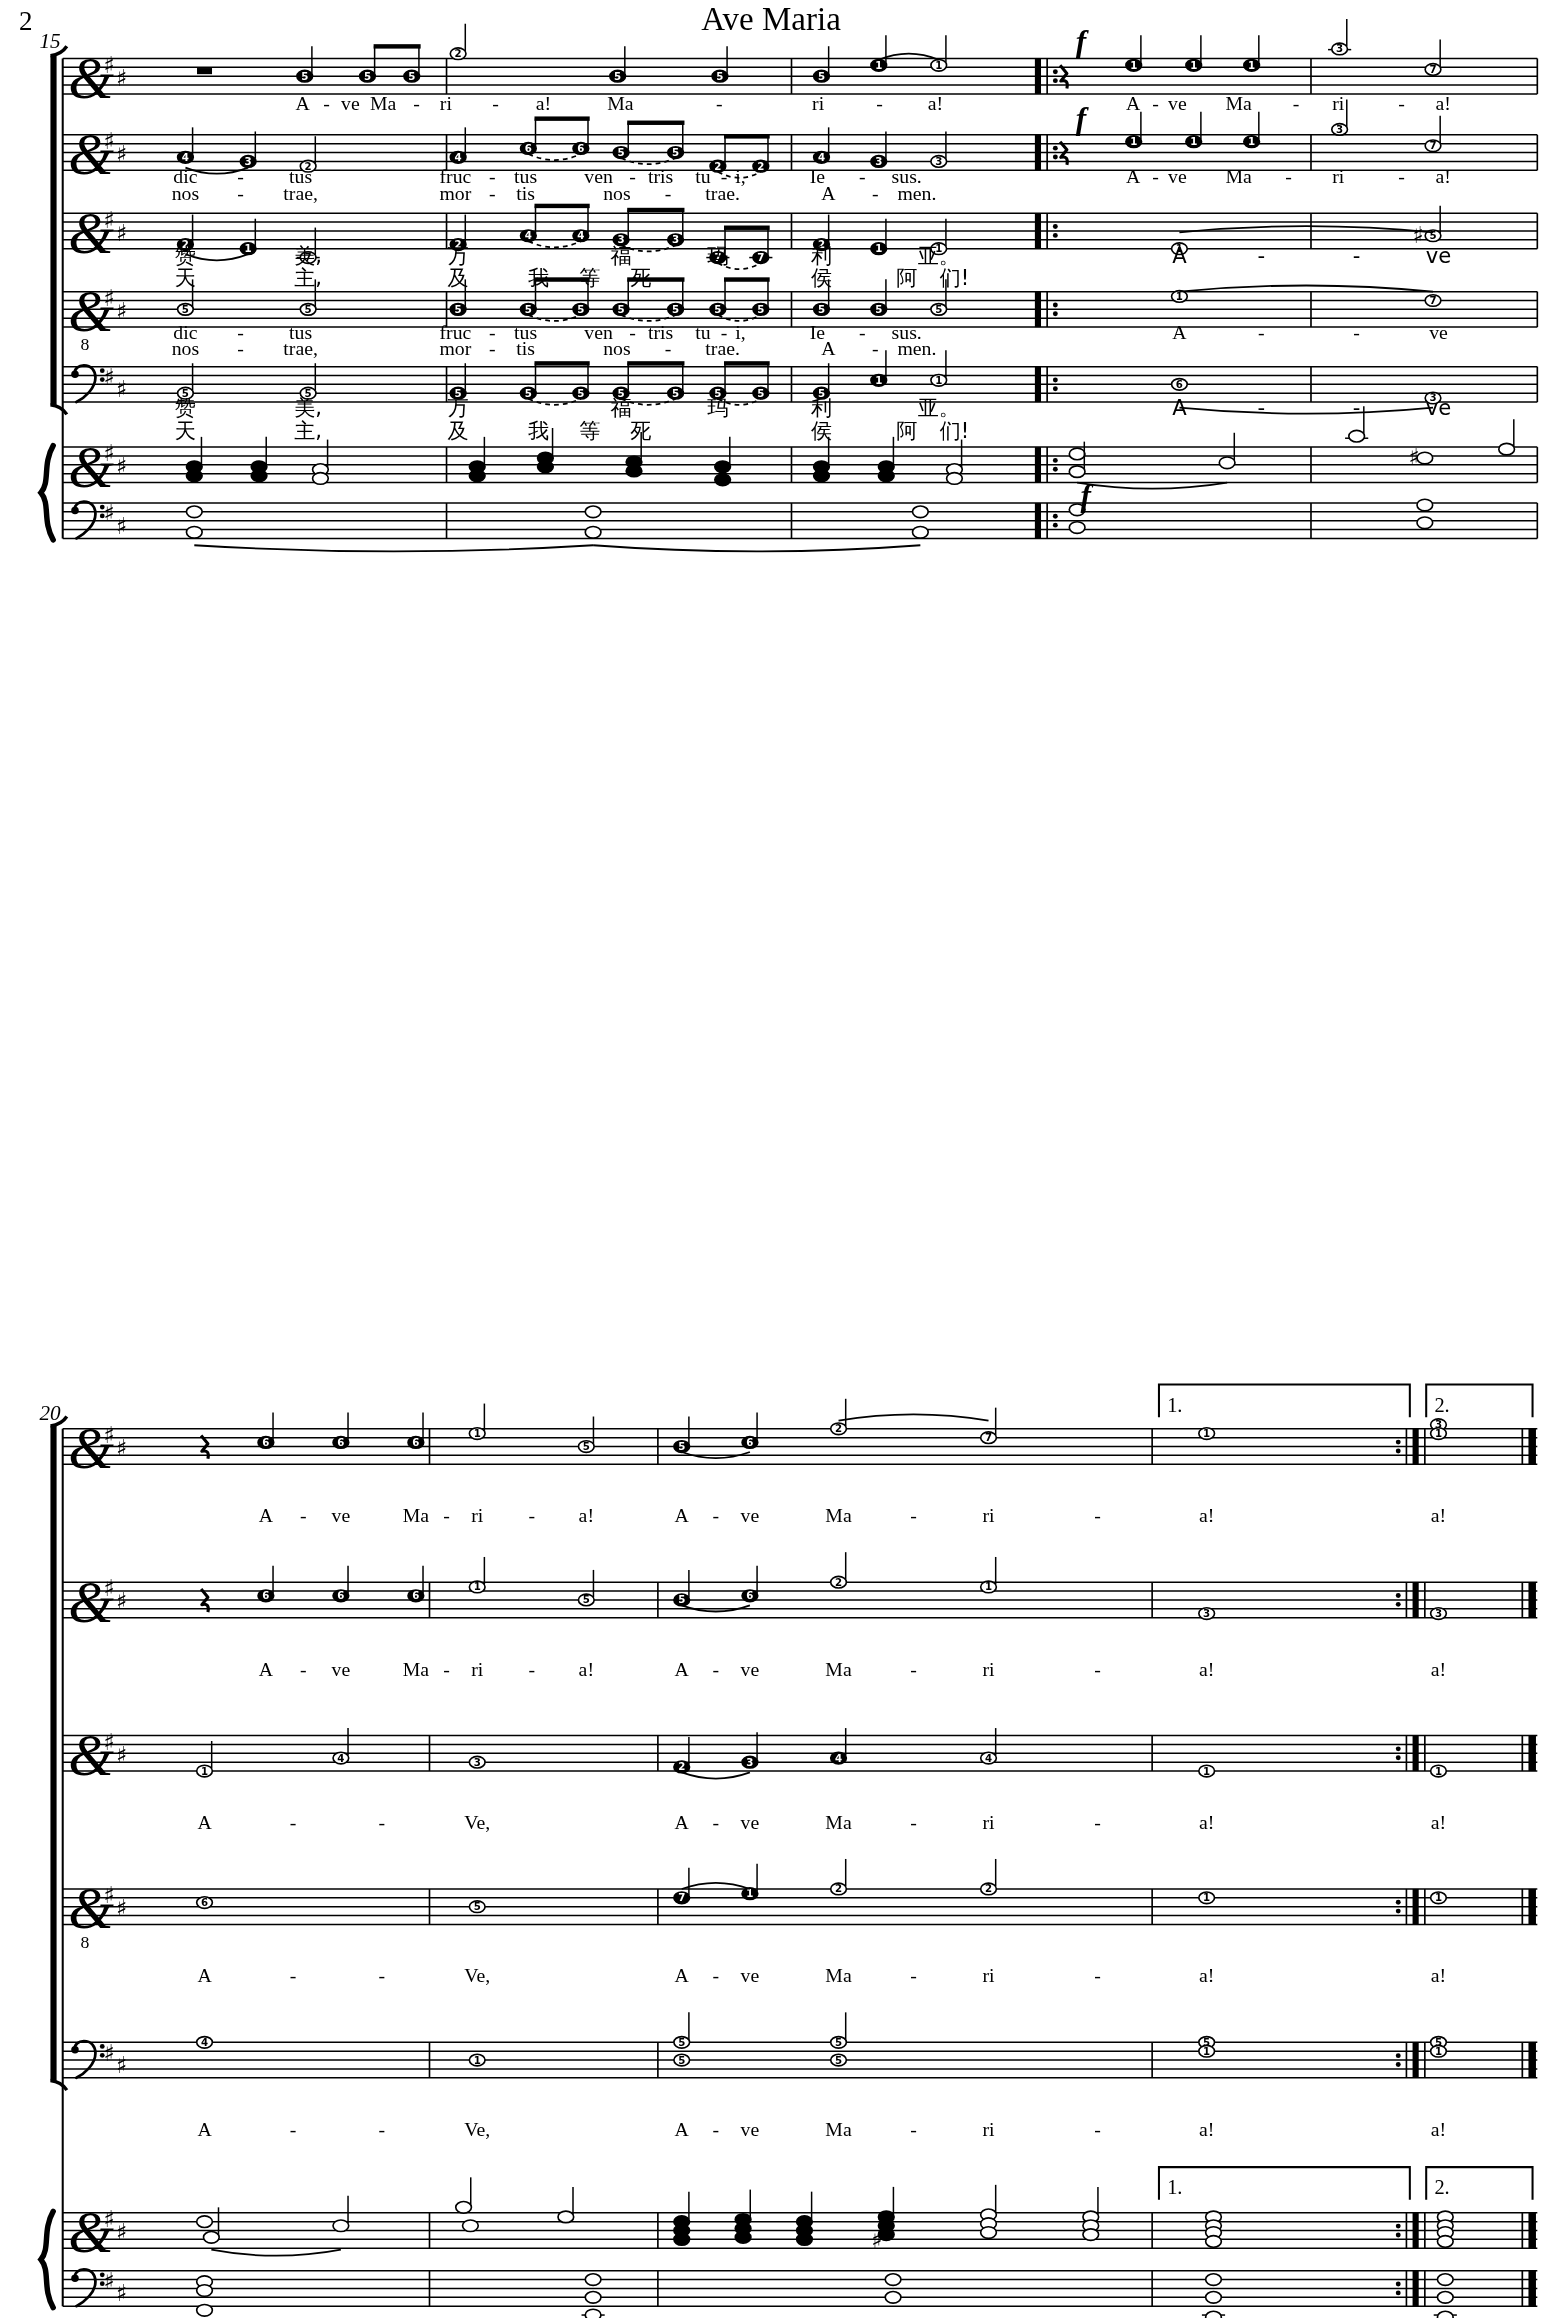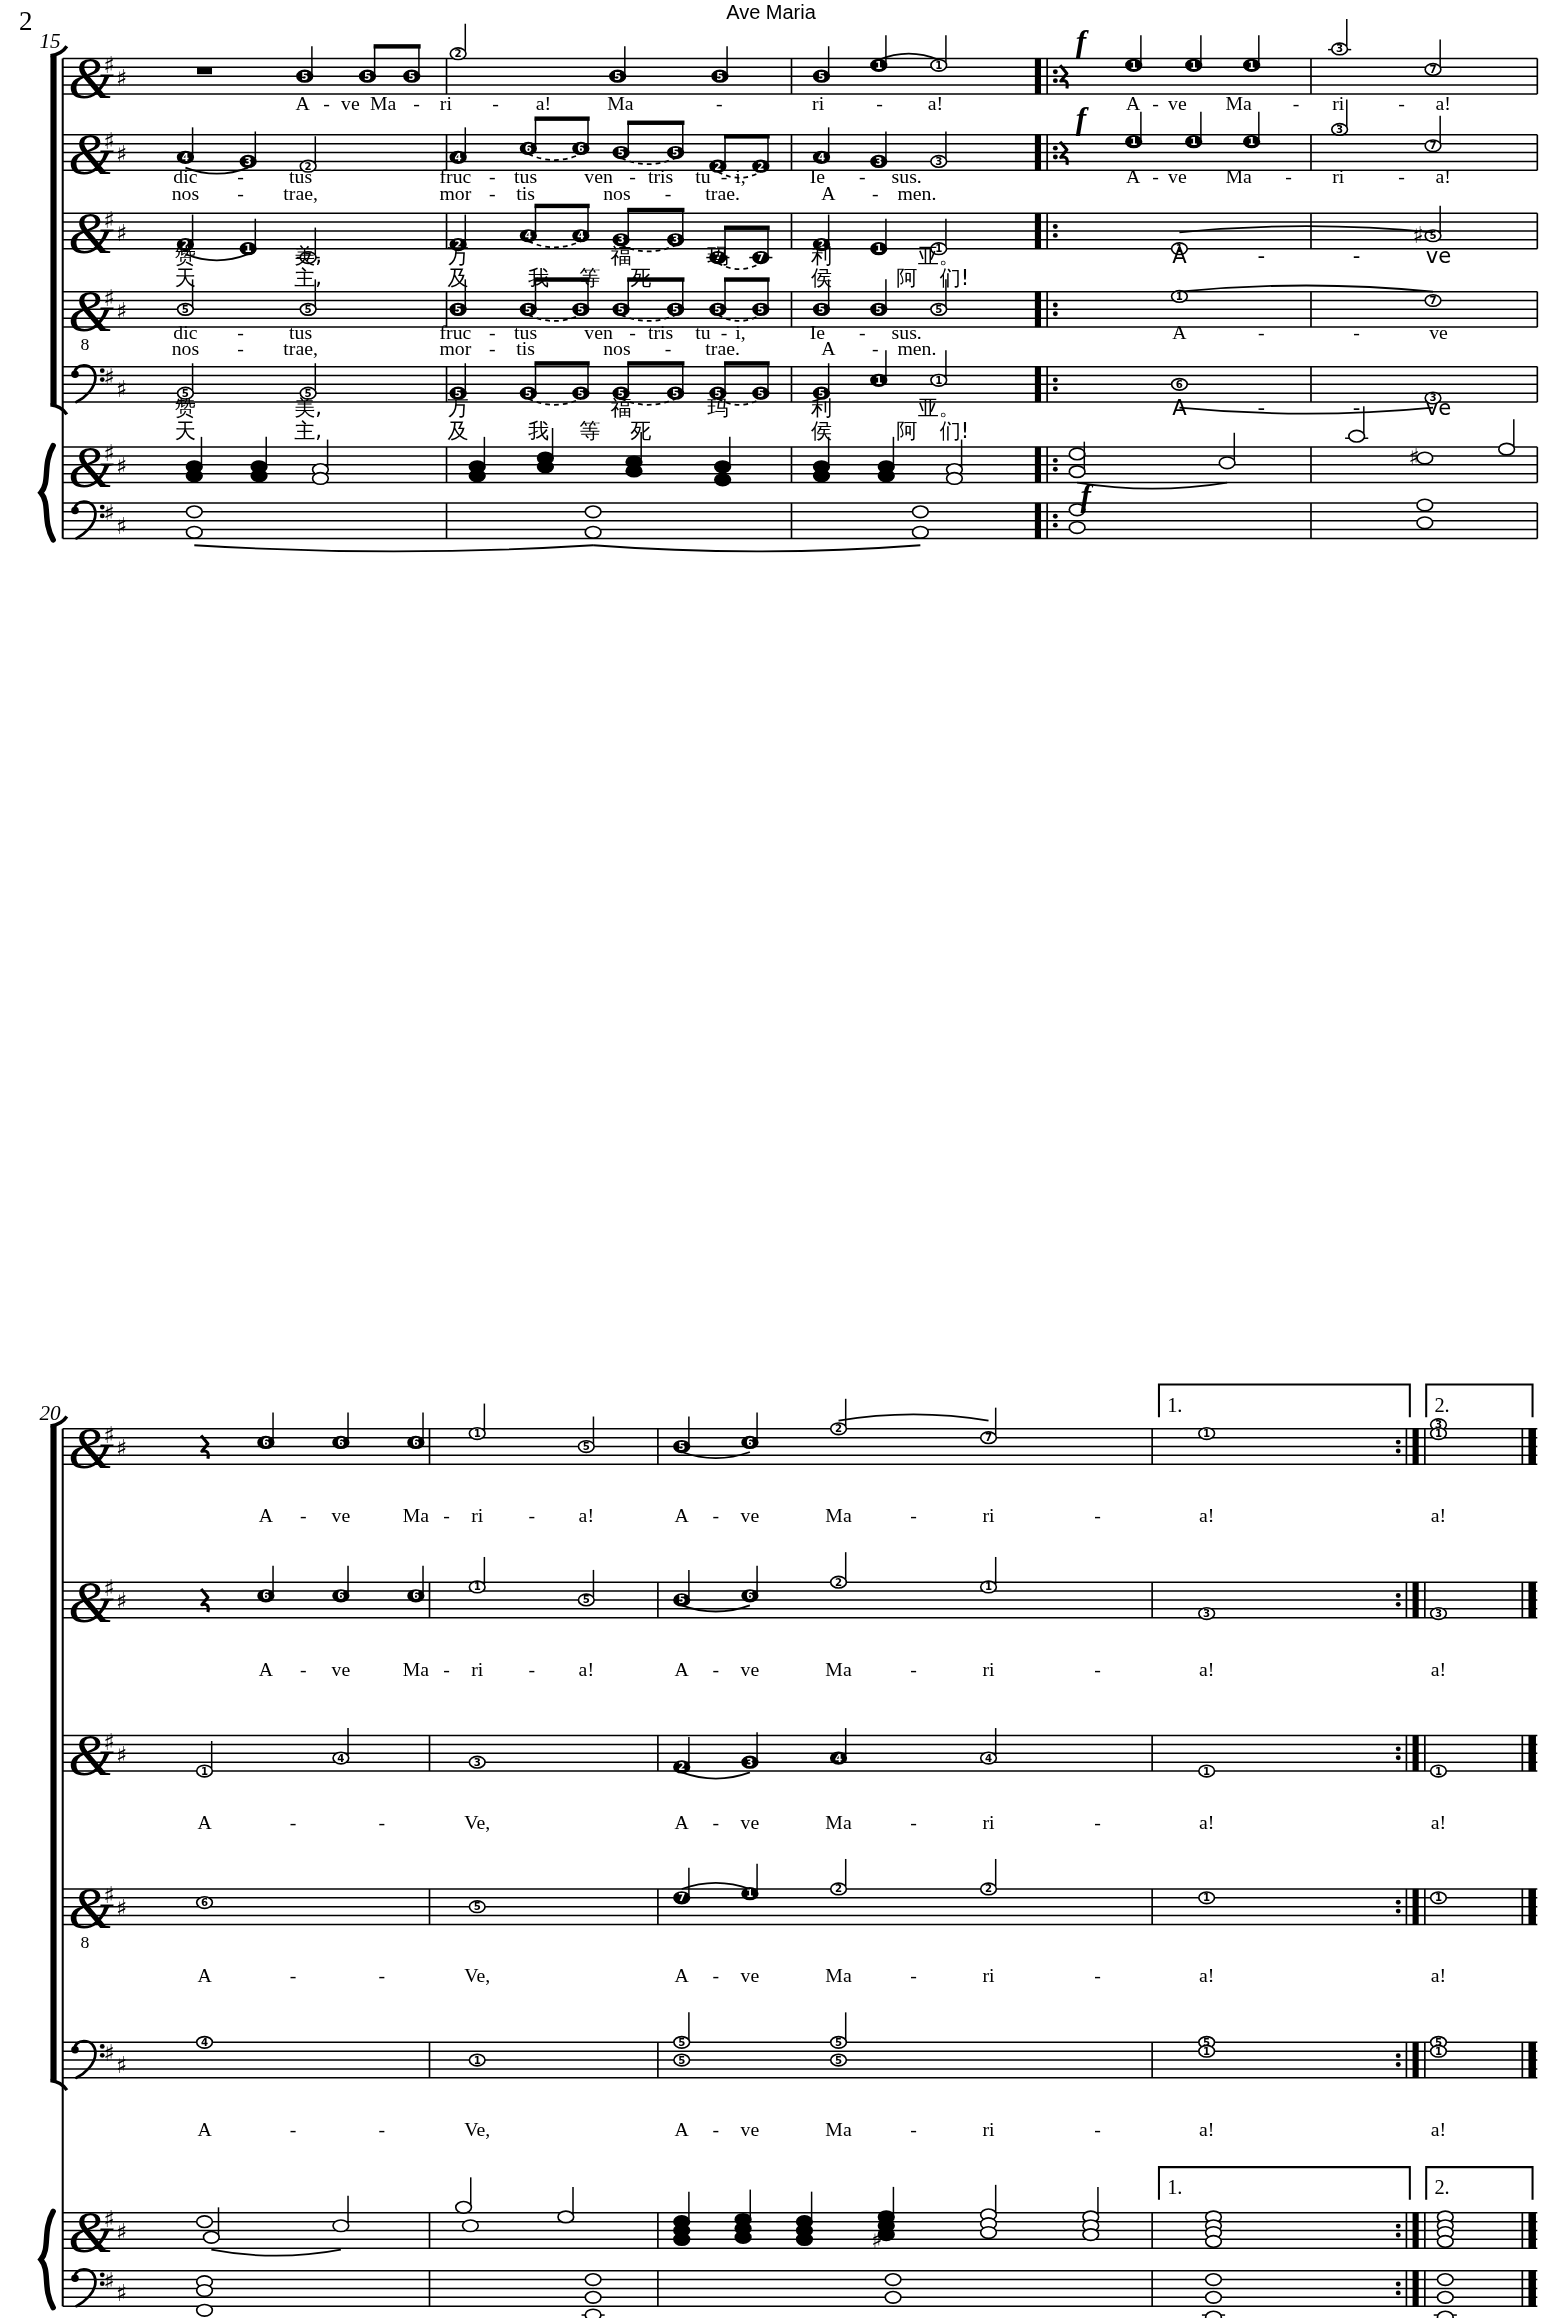--- a/index.html
+++ b/index.html
@@ -1,18 +1,18 @@
 <!DOCTYPE html>
 <html style="font-size:11px"><head>
 <meta charset="utf-8">
 <style>
   html,body{margin:0;padding:0;background:#ffffff;}
   .page{position:relative;width:1568px;height:2319px;background:#ffffff;overflow:hidden;}
   .pageno{position:absolute;left:19px;top:5.5px;font-family:"Liberation Serif",serif;font-size:27px;color:#000;}
-  .title{position:absolute;left:771px;top:1.4px;transform:translateX(-50%);font-family:Liberation Sans, sans-serif;font-size:20px;color:#000;}
+  .title{position:absolute;left:771px;top:1.4px;transform:translateX(-50%);font-family:Liberation Serif, serif;font-size:33px;color:#000;}
   svg{position:absolute;left:0;top:0;display:block;}
   .mlabel{font-family:"Liberation Serif",serif;font-style:italic;}
   .clef{font-family:"Liberation Serif",serif;font-style:italic;}
   .dyn{font-family:"Liberation Serif",serif;font-style:italic;font-weight:bold;}
   .lyr{font-family:"Liberation Serif",serif;}
   .cn{font-family:"DejaVu Sans",sans-serif;}
   .shp{font-family:"DejaVu Sans",sans-serif;font-weight:bold;}
   .dig{font-family:"DejaVu Sans",sans-serif;font-weight:bold;}
 </style>
 </head>

